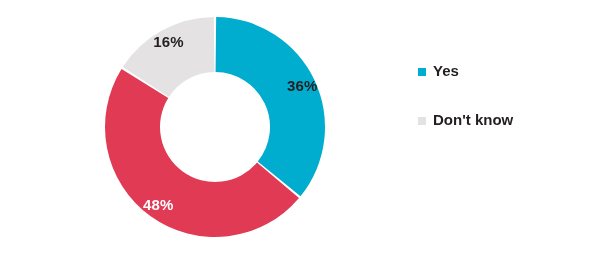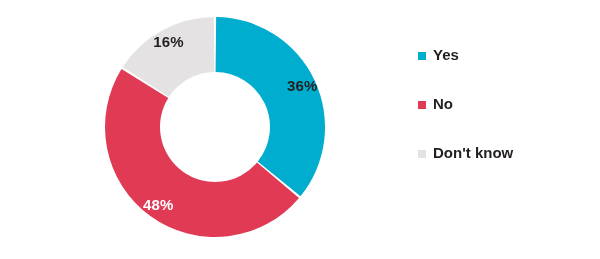--- a/index.html
+++ b/index.html
@@ -31,21 +31,21 @@
   }
   .slice-label {
     font-family: "Liberation Sans", sans-serif;
     font-size: 15px;
     font-weight: 700;
     letter-spacing: 0.2px;
   }
   #legend {
     position: absolute;
     left: 418px;
-    top: 48px;
+    top: 64px;
     width: 170px;
     height: 140px;
   }
   .legend-item {
     display: flex;
     align-items: center;
     height: 14px;
     margin-bottom: 35px;
   }
   .legend-item:last-child {
@@ -88,24 +88,20 @@
     </svg>
   </div>
 
   <div id="legend">
 
     <div class="legend-item">
       <span class="legend-swatch" style="background: rgb(0, 173, 206);"></span>
       <span class="legend-label">Yes</span>
     </div>
 
-    <div class="legend-item">
-      <span class="legend-swatch" style="background: rgb(224, 58, 85);"></span>
-      <span class="legend-label">No</span>
-    </div>
 
     <div class="legend-item">
       <span class="legend-swatch" style="background: rgb(229, 226, 227);"></span>
       <span class="legend-label">Don't know</span>
     </div>
 
   </div>
 </div>
 
 </body></html>

